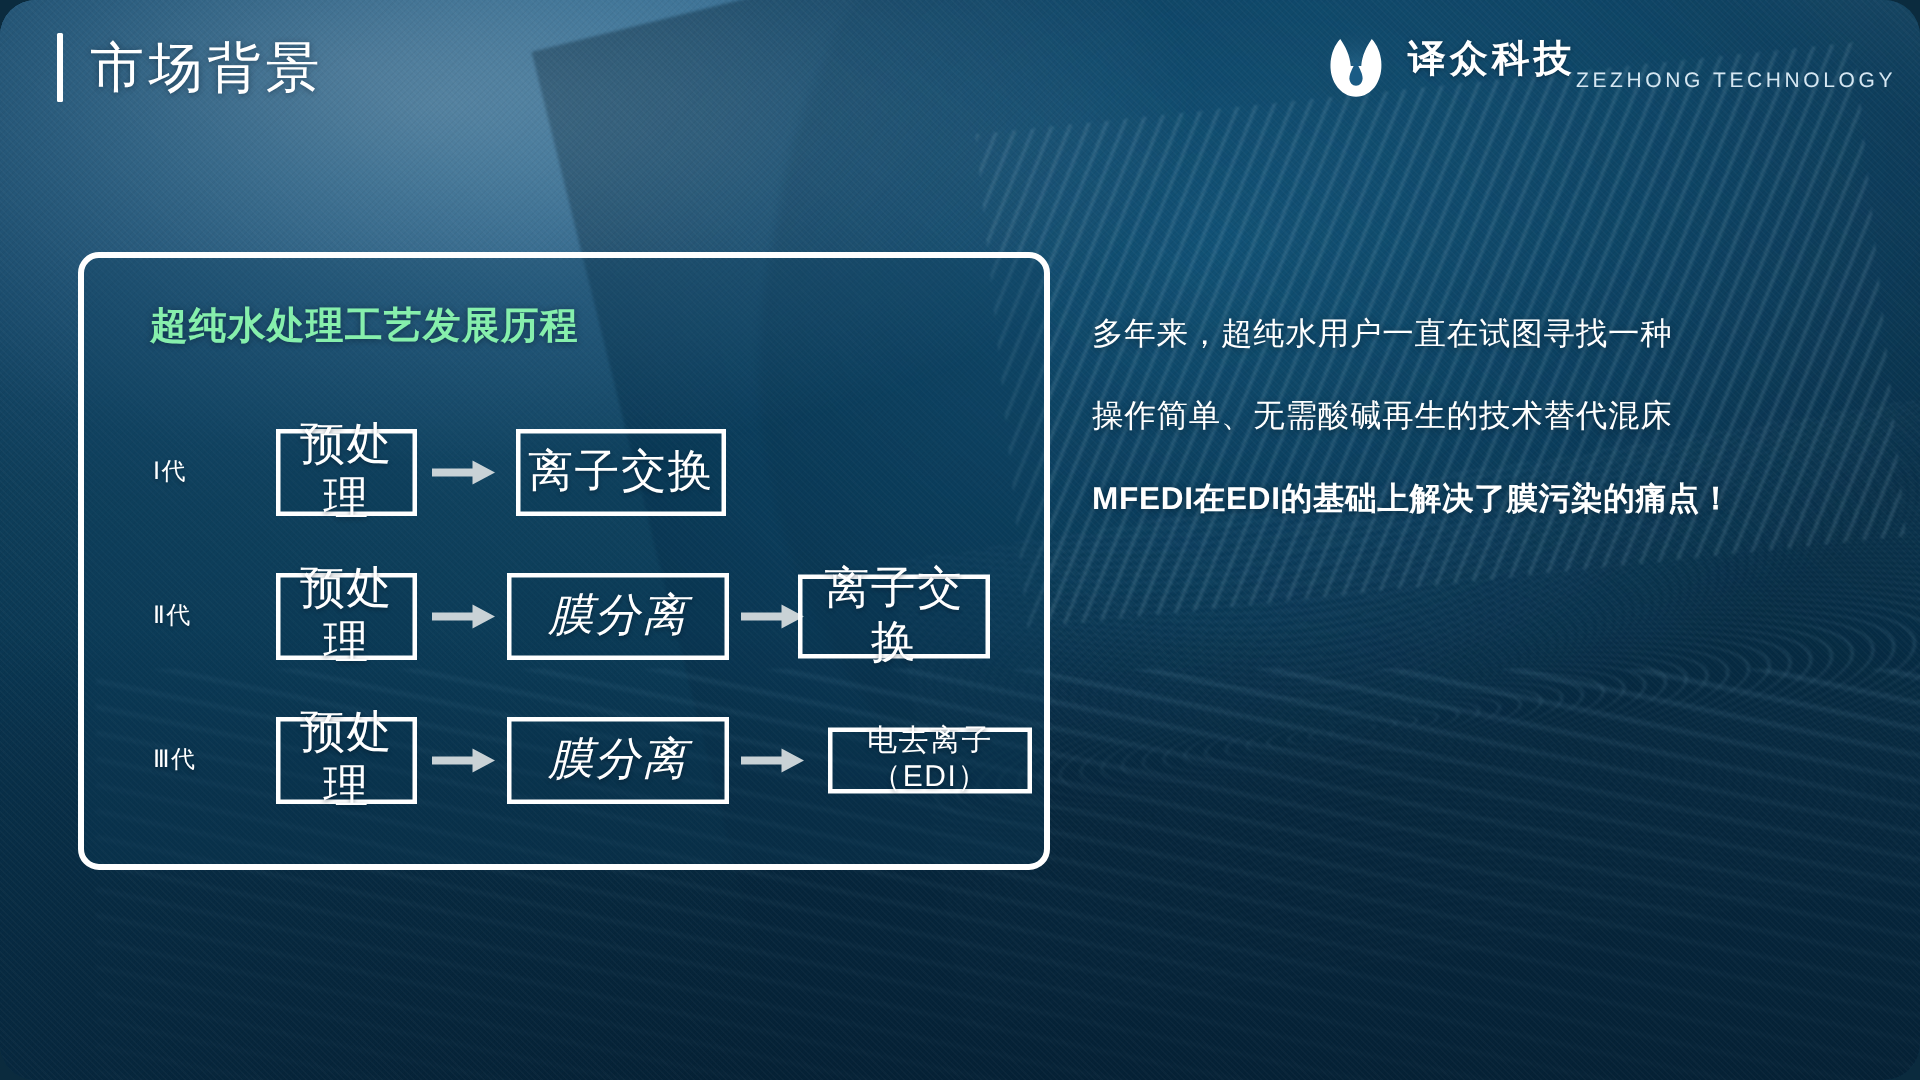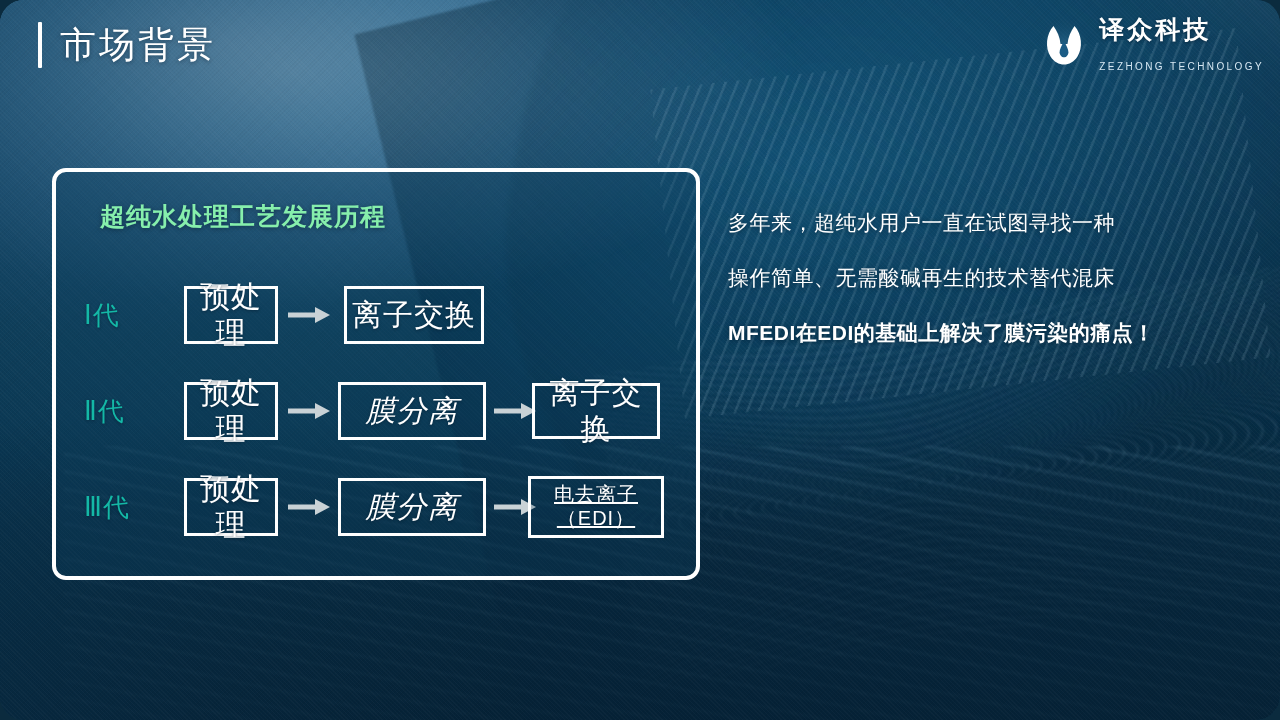--- a/index.html
+++ b/index.html
@@ -92,46 +92,46 @@
   .title-text{
     color:#ffffff;font-size:36px;font-weight:400;letter-spacing:3px;
     text-shadow:0 1px 4px rgba(0,20,35,.45);line-height:1;
   }
 
   
   .logo{
     position:absolute;right:16px;top:16px;display:flex;align-items:center;height:58px;
   }
   .logo-mark{width:54px;height:56px;flex:0 0 auto;margin-right:8px;}
-  .logo-txt{display:flex;flex-direction:column;justify-content:center;}
+  .logo-txt{display:flex;justify-content:center;}
   .logo-cn{
     color:#ffffff;font-size:25px;font-weight:700;letter-spacing:3px;line-height:1.05;
     text-shadow:0 1px 3px rgba(0,20,35,.5);
   }
   .logo-en{
-    color:#d6e7f2;font-size:10px;letter-spacing:2.4px;line-height:1.4;margin-top:18px;
+    color:#d6e7f2;font-size:14px;letter-spacing:2.4px;line-height:1.4;margin-top:18px;
   }
 
   
   .panel{
     position:absolute;left:52px;top:168px;width:648px;height:412px;
     border:4px solid #ffffff;border-radius:14px;
     background:rgba(13,62,92,.30);
     box-sizing:border-box;
   }
   .panel-title{
     position:absolute;left:44px;top:28px;
     color:#86efac;font-size:25px;font-weight:700;letter-spacing:1px;
     text-shadow:0 1px 4px rgba(0,20,35,.5);
   }
   .flow{position:absolute;left:0;top:95px;width:100%;}
   .flow-row{position:relative;height:96px;}
   .gen-label{
-    position:absolute;left:28px;top:50%;transform:translateY(-50%);
-    color:#14b8a6;font-size:26px;letter-spacing:1px;white-space:nowrap;
+    position:absolute;left:46px;top:50%;transform:translateY(-50%);
+    color:#ffffff;font-size:16px;letter-spacing:1px;white-space:nowrap;
     text-shadow:0 1px 3px rgba(0,20,35,.45);
   }
   .node{
     position:absolute;top:50%;transform:translateY(-50%);
     border:3px solid #ffffff;
     background:rgba(10,55,84,.22);
     display:flex;align-items:center;justify-content:center;
     color:#ffffff;font-size:30px;letter-spacing:1px;
     box-sizing:border-box;text-align:center;line-height:1.2;
     text-shadow:0 1px 3px rgba(0,20,35,.45);
@@ -141,21 +141,21 @@
     position:absolute;top:50%;transform:translateY(-50%);
     width:42px;height:18px;
   }
   .arrow svg{display:block;}
 
   
   .n-pre   { left:128px;  width:94px;  height:58px; }
   .n-ix1   { left:288px;  width:140px; height:58px; }
   .n-mem   { left:282px;  width:148px; height:58px;font-style:italic; }
   .n-ix2   { left:476px;  width:128px; height:56px; }
-  .n-edi   { left:472px;  width:136px; height:62px;text-decoration:underline; }
+  .n-edi   { left:496px;  width:136px; height:44px; }
   .a-1     { left:232px; }
   .a-2     { left:232px; }
   .a-3     { left:438px; }
 
   
   .copy{
     position:absolute;left:728px;top:212px;width:520px;
   }
   .copy-line{
     color:#ffffff;font-size:21px;line-height:1;margin-bottom:34px;

